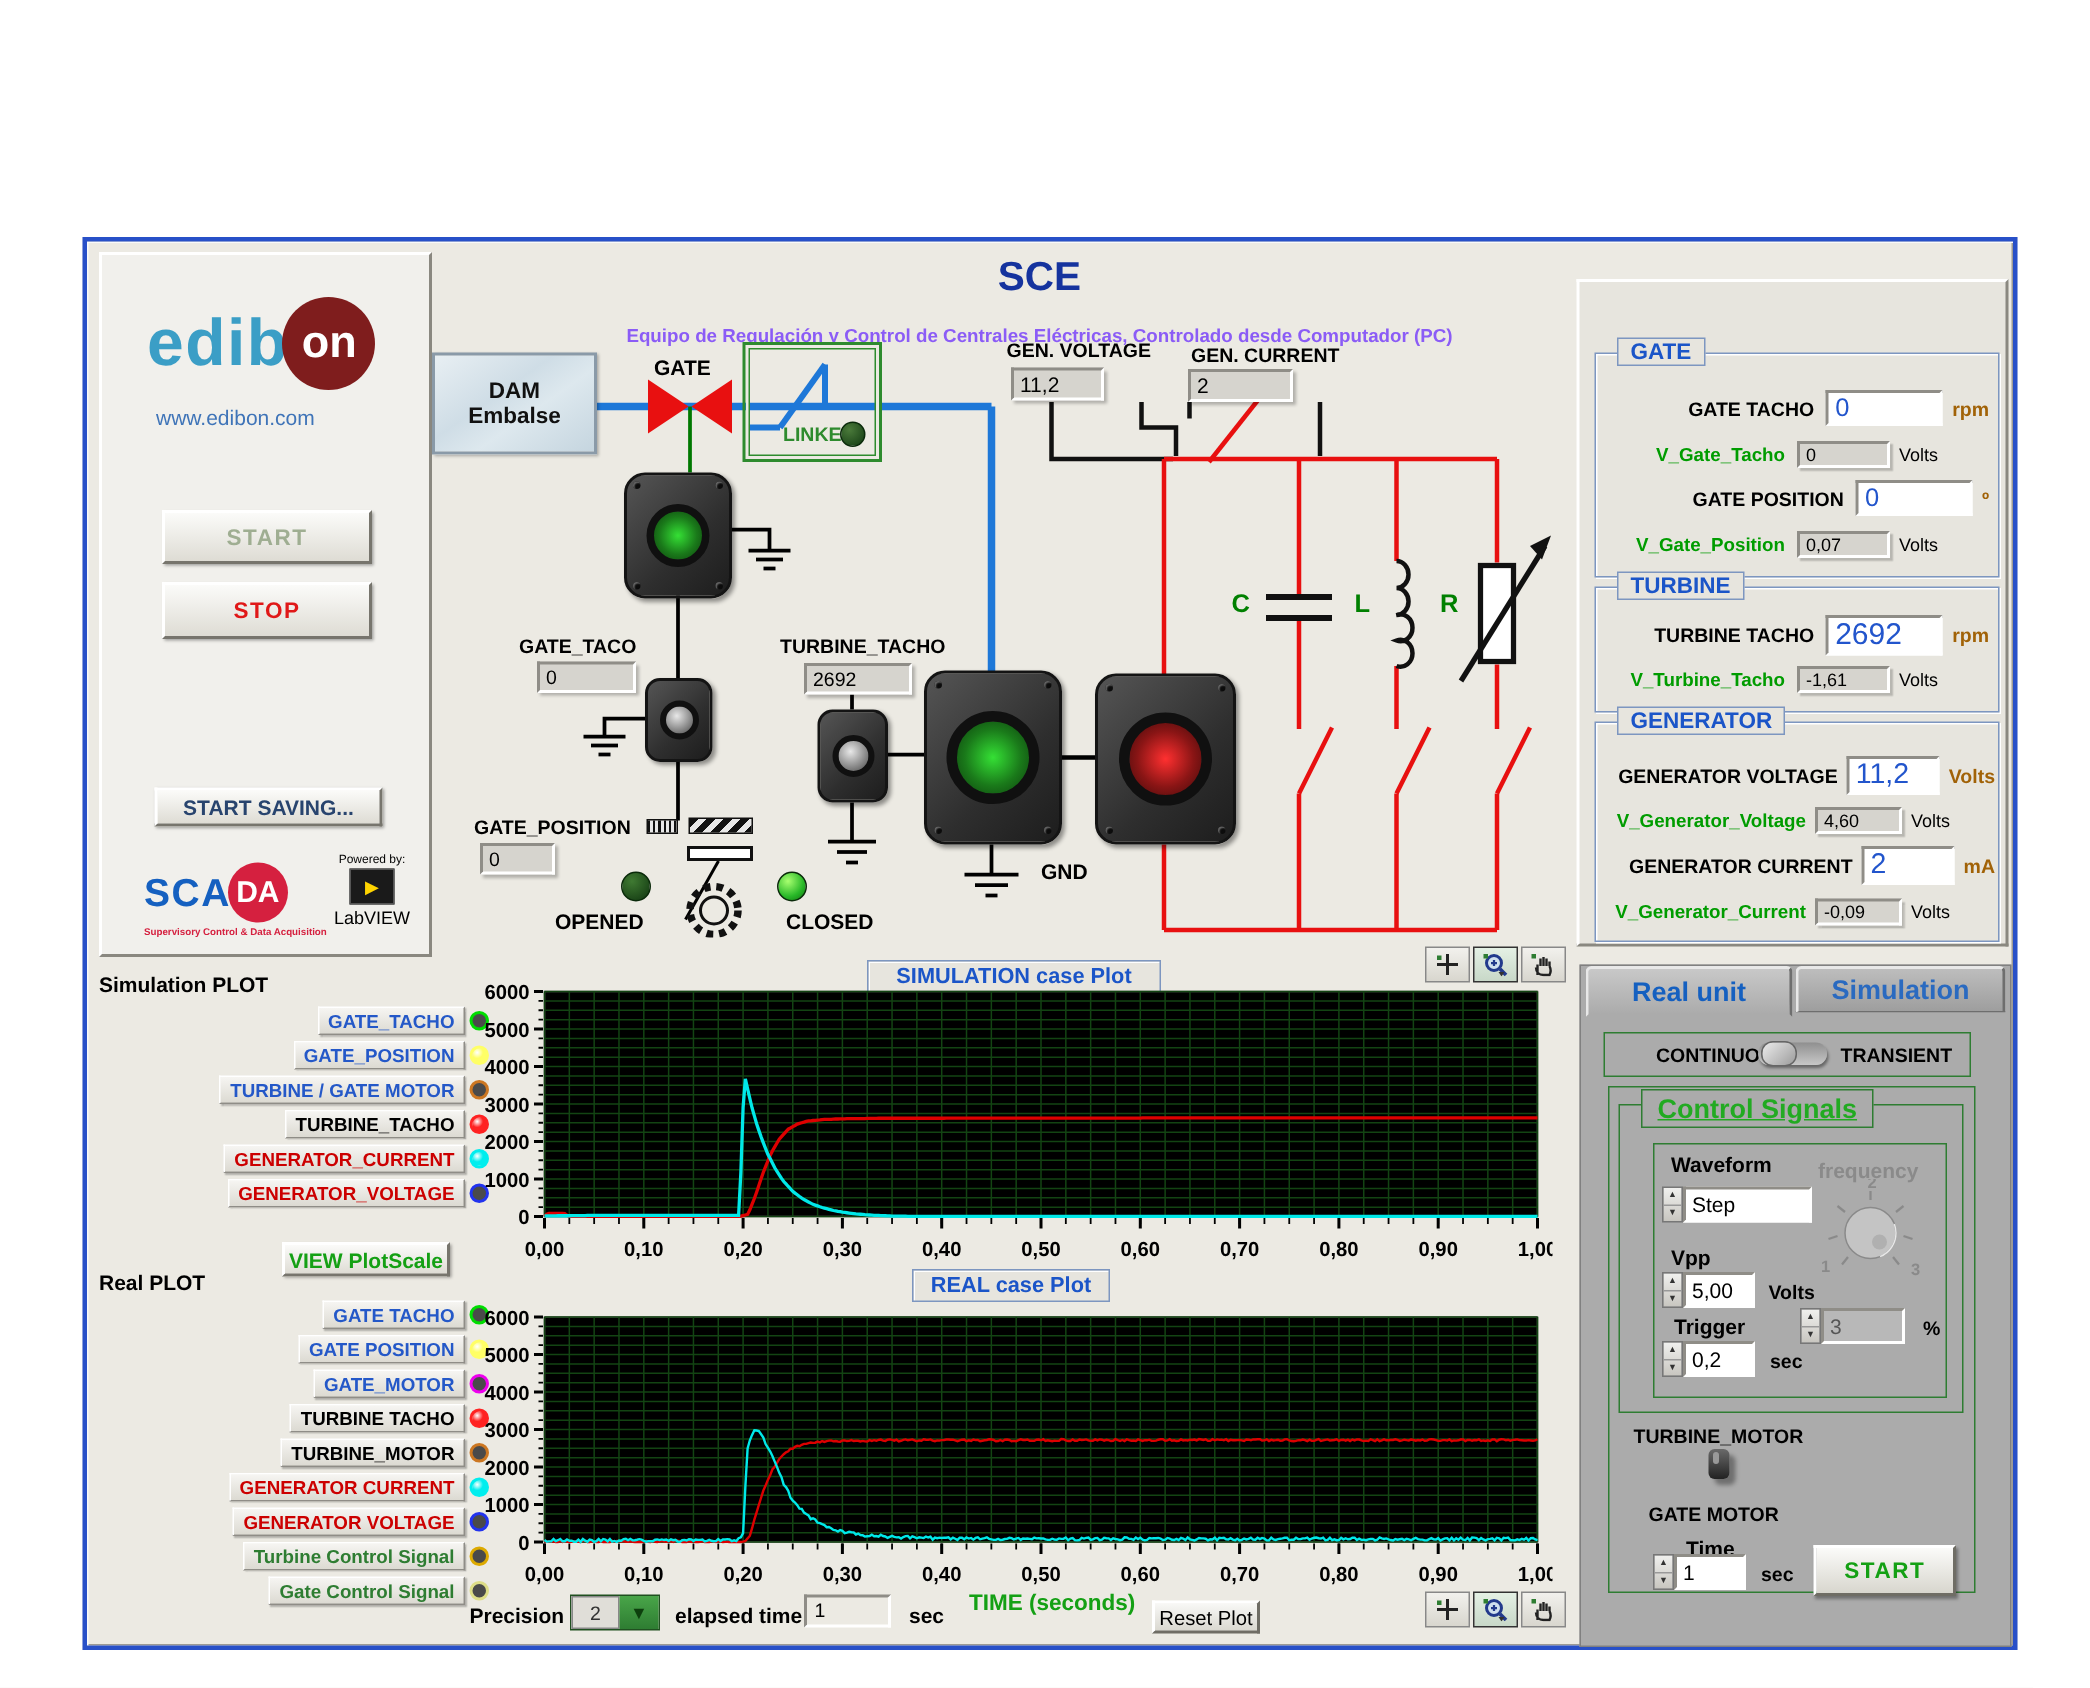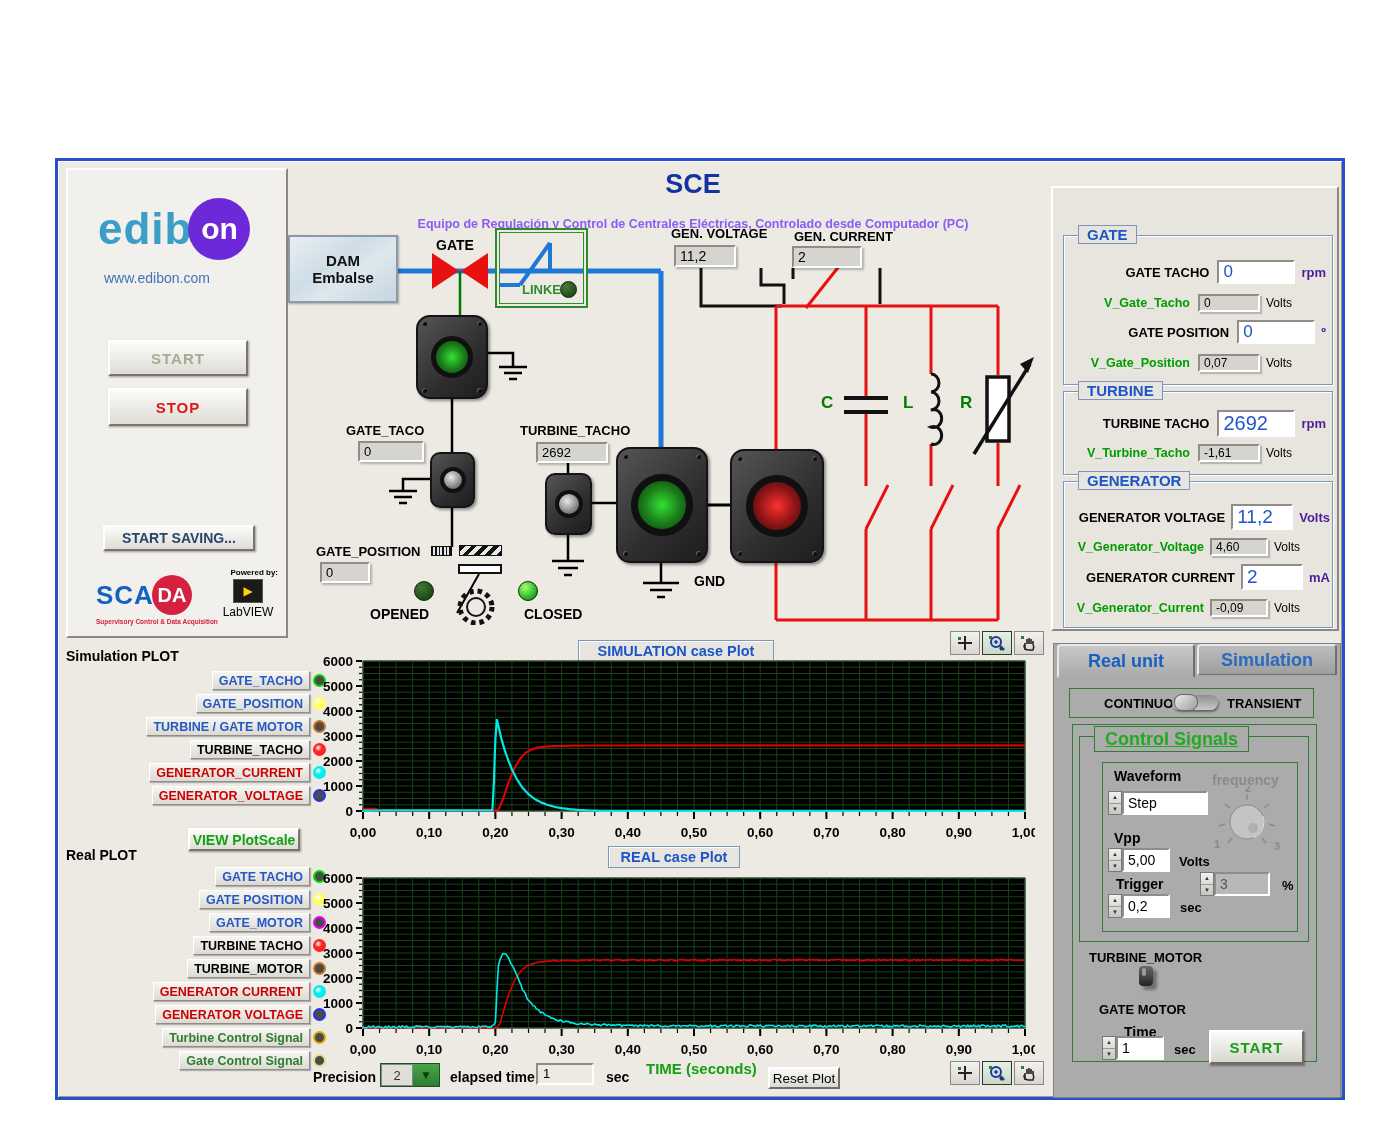--- a/index.html
+++ b/index.html
@@ -7,35 +7,35 @@
   .screen{position:relative;width:1393px;height:1125px;background:#ffffff;overflow:hidden;}
   .window{position:absolute;left:55px;top:158px;width:1290px;height:942px;
           background:#eceae3;border:3px solid #2850c8;box-shadow:inset 1px 1px 0 #fafafa, inset -1px -1px 0 #9c9a94;}
   .abs{position:absolute;}
 
   
   .left-panel{left:8px;top:7px;width:222px;height:470px;background:#f1f0ec;
       border:2px solid;border-color:#ffffff #8a8880 #8a8880 #ffffff;}
   .logo{position:absolute;left:30px;top:28px;display:flex;align-items:center;}
   .logo .t1{color:#3b9ec6;font-size:44px;font-weight:bold;letter-spacing:1px;}
-  .logo .circ{width:62px;height:62px;border-radius:50%;background:#6d28d9;color:#ffffff;
+  .logo .circ{width:62px;height:62px;border-radius:50%;background:#7f1d1d;color:#ffffff;
       display:flex;align-items:center;justify-content:center;font-size:30px;font-weight:bold;margin-left:-4px;}
   .website{position:absolute;left:36px;top:100px;color:#3f74b8;font-size:14px;}
   .btn3d{background:linear-gradient(#fbfbf9,#dedcd4);border:2px solid;border-color:#ffffff #77756d #77756d #ffffff;
       box-shadow:1px 1px 2px rgba(0,0,0,.35);display:flex;align-items:center;justify-content:center;cursor:pointer;}
   .start-btn{left:40px;top:170px;width:140px;height:36px;color:#9fae92;font-weight:bold;font-size:15px;letter-spacing:1px;}
   .stop-btn{left:40px;top:218px;width:140px;height:38px;color:#e01818;font-weight:bold;font-size:15px;letter-spacing:1px;}
   .saving-btn{left:35px;top:355px;width:152px;height:26px;color:#28446e;font-weight:bold;font-size:14px;}
   .scada{position:absolute;left:28px;top:405px;display:flex;align-items:center;}
   .scada .sca{color:#1560c0;font-size:26px;font-weight:bold;letter-spacing:1px;}
   .scada .da{width:40px;height:40px;border-radius:50%;background:#d5203f;color:#ffffff;display:flex;align-items:center;
       justify-content:center;font-size:20px;font-weight:bold;margin-left:-2px;}
   .scada-tag{position:absolute;left:28px;top:448px;color:#d5203f;font-size:6.5px;font-weight:bold;}
   .powered{position:absolute;left:150px;top:398px;width:60px;text-align:center;}
-  .powered .pb{font-size:8px;font-weight:bold;color:#000;text-align:right;}
+  .powered .pb{font-size:8px;font-weight:normal;color:#000;}
   .lv-icon{width:30px;height:24px;margin:2px auto;background:#1a1a1a;border:1px solid #555;
       display:flex;align-items:center;justify-content:center;color:#ffd400;font-size:12px;}
   .powered .lv{font-size:12px;color:#000;}
 
   
   .hdr-title{left:240px;top:8px;width:790px;text-align:center;color:#15339e;font-size:27px;font-weight:bold;}
   .hdr-sub1{left:240px;top:40px;width:790px;text-align:center;color:#15339e;font-size:13.5px;font-weight:bold;}
   .hdr-sub2{left:240px;top:56px;width:790px;text-align:center;color:#8b5cf6;font-size:12.5px;font-weight:bold;}
 
   
@@ -60,21 +60,21 @@
 
   
   .rt-container{left:993px;top:25px;width:288px;height:445px;background:#e7e5de;
       border:2px solid;border-color:#ffffff #8a8880 #8a8880 #ffffff;}
   .grp{position:absolute;border:1px solid #7d96c0;box-shadow:inset 1px 1px 0 #fff, 1px 1px 0 #fff;background:#e7e5de;}
   .grp-title{position:absolute;left:14px;top:-11px;background:#e7e5de;border:1px solid #7d96c0;
       color:#1b55c8;font-weight:bold;font-size:15px;padding:0 8px;}
   .frow{position:absolute;display:flex;align-items:center;}
   .flabel{font-weight:bold;font-size:13px;color:#000;text-align:right;}
   .fgreen{font-weight:bold;font-size:12.5px;color:#009c00;text-align:right;}
-  .funit{font-weight:bold;font-size:13px;color:#4c1d95;margin-left:6px;}
+  .funit{font-weight:bold;font-size:13px;color:#a16207;margin-left:6px;}
   .funit-sm{font-size:12px;color:#000;margin-left:6px;}
   .wbox{background:#fff;border:2px solid;border-color:#8f8d87 #fff #fff #8f8d87;color:#2255cc;padding:0 4px;}
   .gbox{background:#d6d4ce;border:2px solid;border-color:#8f8d87 #fff #fff #8f8d87;color:#000;font-size:12px;padding:0 4px;box-shadow:2px 2px 1px rgba(0,0,0,.2);}
 
   
   .plot-label{position:absolute;font-weight:bold;font-size:14px;color:#000;}
   .legend-col{position:absolute;display:flex;flex-direction:column;gap:4px;}
   .legend-row{display:flex;align-items:center;justify-content:flex-end;height:19px;}
   .legend-btn{height:19px;background:linear-gradient(#f6f5f2,#dcdad2);border:1px solid #8f8d87;
       border-top-color:#fff;border-left-color:#fff;box-shadow:1px 1px 1px rgba(0,0,0,.25);

